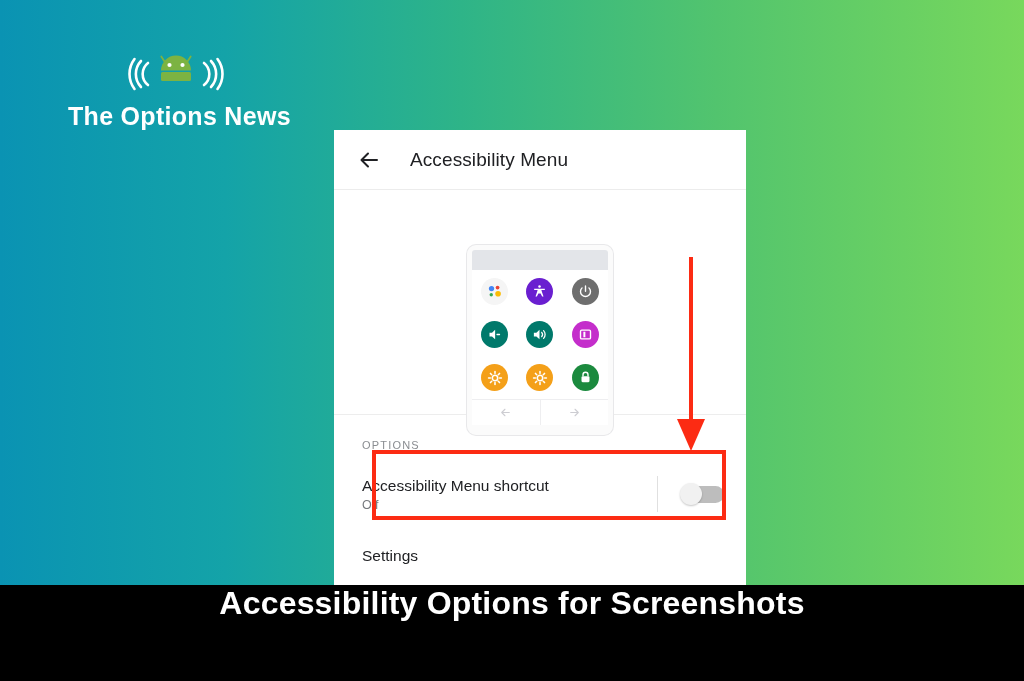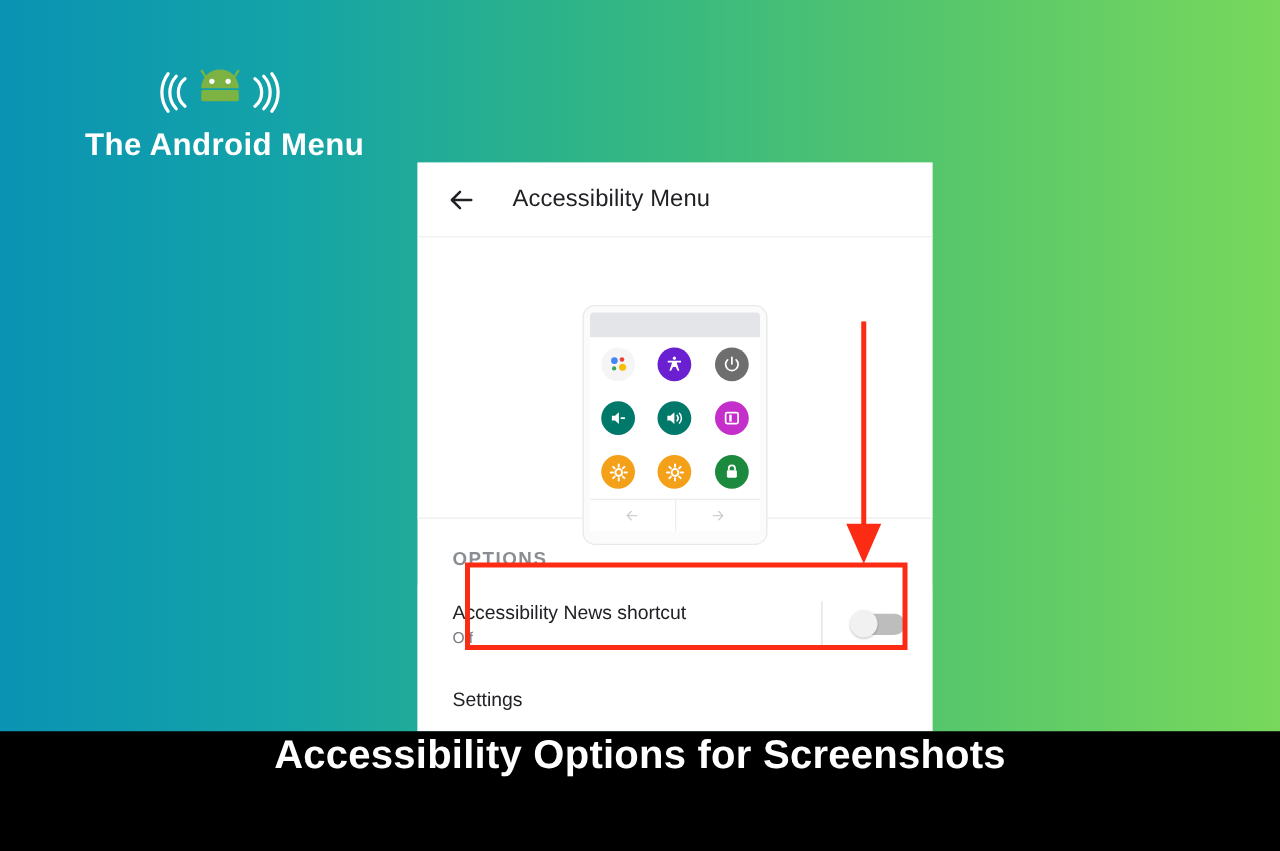--- a/index.html
+++ b/index.html
@@ -133,24 +133,24 @@
     flex: 1;
     display: flex;
     align-items: center;
     justify-content: center;
   }
   .mini-navbar > div:first-child { border-right: 1px solid #eeeef0; }
 
   
   .options-label {
     padding: 24px 0 12px 28px;
-    font-size: 15px;
+    font-size: 11px;
     letter-spacing: 1.2px;
     color: #8a8d91;
-    font-weight: bold;
+    font-weight: normal;
   }
   .row {
     position: relative;
     display: flex;
     align-items: center;
     padding: 0 22px 0 28px;
     height: 62px;
     background: #fff;
   }
   .row-texts { flex: 1 1 auto; }
@@ -270,21 +270,21 @@
         <g fill="#7cb342">
           <path d="M33 17.5 a15 15 0 0 1 30 0 z"></path>
           <rect x="33" y="19" width="30" height="9" rx="1.5"></rect>
           <path d="M36.5 8.5 l-3.2 -5" stroke="#7cb342" stroke-width="1.8" stroke-linecap="round" fill="none"></path>
           <path d="M59.5 8.5 l3.2 -5" stroke="#7cb342" stroke-width="1.8" stroke-linecap="round" fill="none"></path>
         </g>
         <circle cx="41.5" cy="12" r="2.1" fill="#ffffff"></circle>
         <circle cx="54.5" cy="12" r="2.1" fill="#ffffff"></circle>
       </svg>
     </div>
-    <div class="brand-name">The Android Menu</div>
+    <div class="brand-name">The Options News</div>
   </div>
 
   <div class="card">
 
     <div class="card-header">
       <div class="back-arrow">
         <svg width="24" height="24" viewBox="0 0 24 24">
           <path d="M20 12 H5 M11 5.5 L4.5 12 L11 18.5" fill="none" stroke="#202124" stroke-width="2" stroke-linecap="round" stroke-linejoin="round"></path>
         </svg>
       </div>
@@ -375,21 +375,21 @@
             </svg>
           </div>
         </div>
       </div>
     </div>
 
     <div class="options-label">OPTIONS</div>
 
     <div class="row">
       <div class="row-texts">
-        <div class="row-title">Accessibility News shortcut</div>
+        <div class="row-title">Accessibility Menu shortcut</div>
         <div class="row-sub">Off</div>
       </div>
       <div class="row-divider-v"></div>
       <div class="switch">
         <div class="track"></div>
         <div class="thumb"></div>
       </div>
     </div>
 
     <div class="row-settings">

